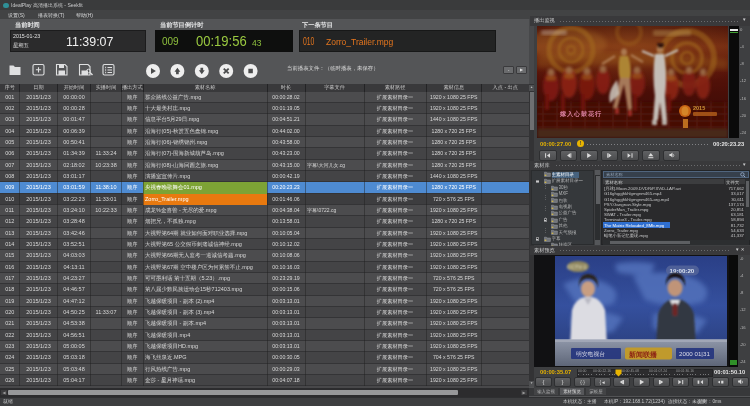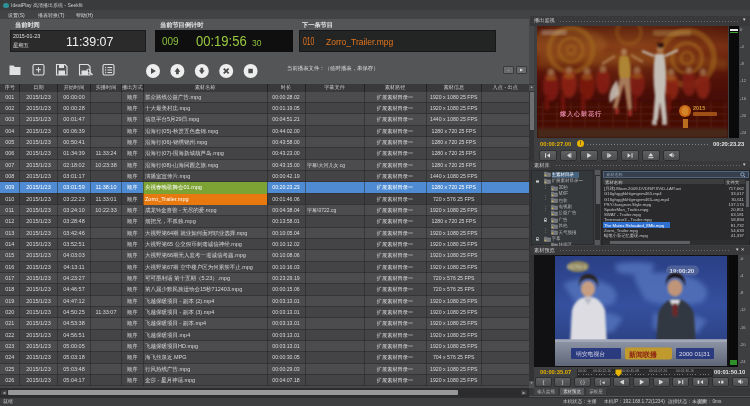--- a/index.html
+++ b/index.html
@@ -17,21 +17,21 @@
 <div class="c" style="left:15px;top:21px;width:80px;height:8px;font-size:6.2px;font-weight:bold;color:#e8e9ea;">当前时间</div>
 <div class="c" style="left:160px;top:21px;width:100px;height:8px;font-size:6.2px;font-weight:bold;color:#e8e9ea;">当前节目倒计时</div>
 <div class="c" style="left:302px;top:21px;width:90px;height:8px;font-size:6.2px;font-weight:bold;color:#e8e9ea;">下一条节目</div>
 <div class="abs" style="left:10px;top:30px;width:136px;height:22px;background:#2b2b2c;border:1px solid #1c1c1d;"></div>
 <div class="c" style="left:13px;top:33px;width:60px;height:6px;font-size:5.3px;color:#e0e0e0;">2015-01-23</div>
 <div class="c" style="left:13px;top:42px;width:60px;height:6px;font-size:5.3px;color:#e0e0e0;">星期五</div>
 <div class="c" style="left:66px;top:34.5px;width:92px;height:14px;line-height:14px;font-size:13.5px;color:#f0f0f0;transform:scaleX(0.92);transform-origin:0 0;">11:39:07</div>
 <div class="abs" style="left:155px;top:30px;width:138px;height:22px;background:#0e0f0e;border:1px solid #0e0e0e;"></div>
 <div class="c" style="left:162px;top:36.5px;width:30px;height:10px;line-height:10px;font-size:10px;color:#90c23e;transform:scaleX(1.0);transform-origin:0 0;">009</div>
 <div class="c" style="left:196px;top:35px;width:80px;height:13px;line-height:13px;font-size:14px;color:#9ac940;transform:scaleX(0.93);transform-origin:0 0;">00:19:56</div>
-<div class="c" style="left:252px;top:38.5px;width:20px;height:9px;line-height:9px;font-size:8.5px;color:#90c23e;transform:scaleX(1.0);transform-origin:0 0;">30</div>
+<div class="c" style="left:252px;top:38.5px;width:20px;height:9px;line-height:9px;font-size:8.5px;color:#90c23e;transform:scaleX(1.0);transform-origin:0 0;">43</div>
 <div class="abs" style="left:299px;top:30px;width:197px;height:22px;background:#232424;border:1px solid #171818;"></div>
 <div class="c" style="left:303px;top:36px;width:30px;height:11px;line-height:11px;font-size:10px;color:#e5761e;transform:scaleX(0.68);transform-origin:0 0;">010</div>
 <div class="c" style="left:326px;top:36.5px;width:160px;height:10px;line-height:10px;font-size:8.5px;color:#e5761e;">Zorro_Trailer.mpg</div>
 <svg class="abs" style="left:8px;top:62px;" width="112" height="15" viewBox="0 0 112 15">
 <g fill="none" stroke="#dfe0e1" stroke-width="1.1">
 <path d="M1.5 3.5 h4 l1.5 1.5 h5.5 v8 h-11 z" fill="#dfe0e1" stroke="none"></path>
 <rect x="25" y="2.5" width="11" height="10.5" rx="1.5"></rect>
       <path d="M30.5 5.2v5.2 M27.9 7.8h5.2"></path>
 <path d="M48.5 2.5 h8.5 l2 2 v8.5 h-10.5 z"></path>
       <rect x="50.5" y="8.5" width="6.5" height="4.5" fill="#dfe0e1" stroke="none"></rect>

